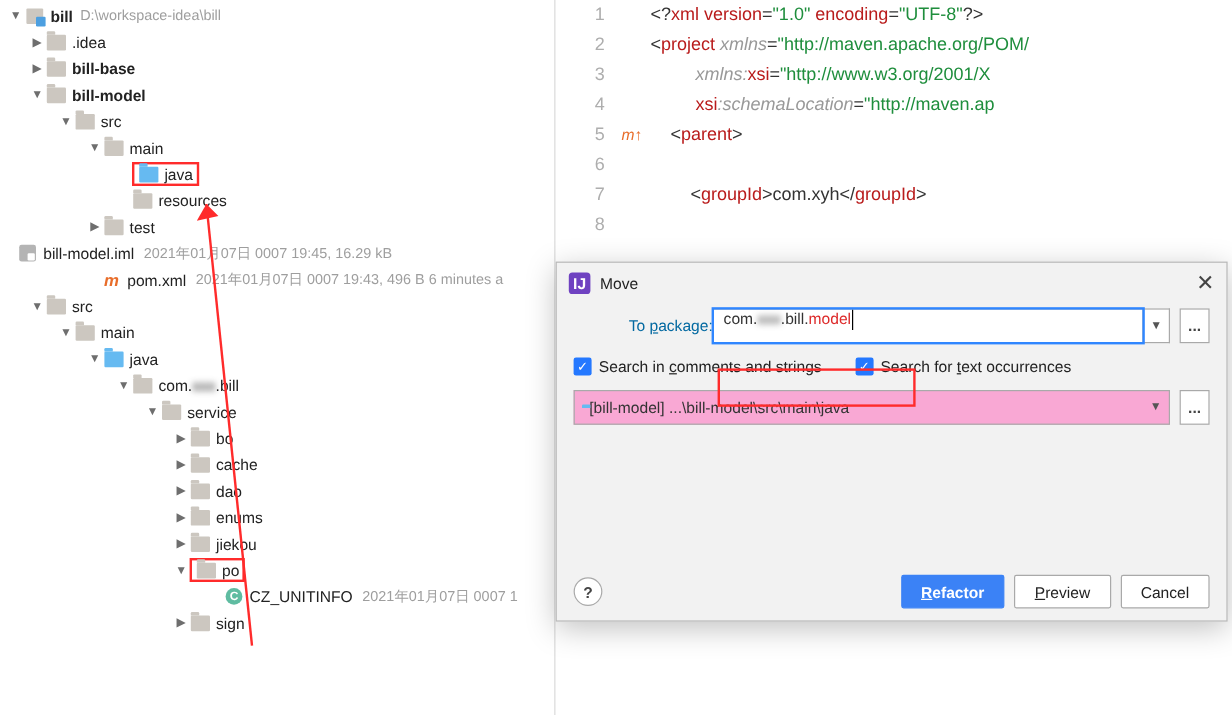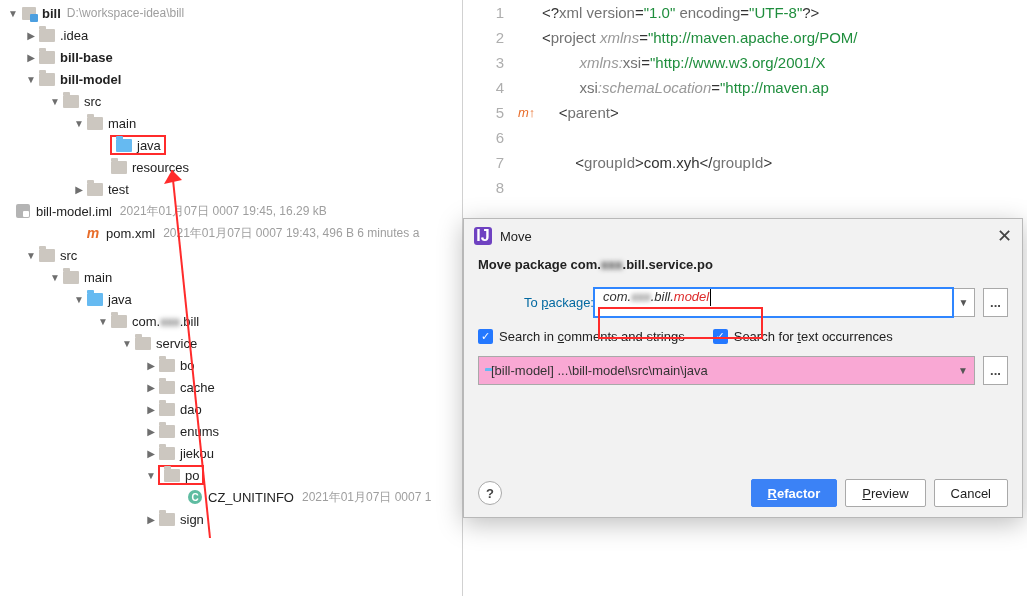--- a/index.html
+++ b/index.html
@@ -18,34 +18,34 @@
 .folder-blue::before { background: #66baf1; }
 .m-icon { color: #e86d2a; font-weight: 700; font-style: italic; font-size: 14px; }
 .iml-icon { width: 14px; height: 14px; background: #b4b4b4; border-radius: 2px; position: relative; }
 .iml-icon::after { content: ""; position: absolute; width: 6px; height: 6px; background: #fff; bottom: 1px; right: 1px; border-radius: 1px; }
 .class-icon { width: 14px; height: 14px; border-radius: 50%; background: #5fbca1; color: #fff; font-size: 10px; font-weight: 700; display: inline-flex; align-items: center; justify-content: center; }
 .hl-red { border: 2px solid #ff2b2b; padding: 0 3px; height: 20px; display: inline-flex; align-items: center; }
 .editor-line { display: flex; align-items: center; height: 25px; font-family: "JetBrains Mono", Consolas, monospace; font-size: 15px; }
 .gutter { width: 55px; text-align: right; padding-right: 14px; color: #aeaeae; }
 .gutter-mark { width: 24px; color: #e86d2a; font-style: italic; font-size: 13px; }
 .code { white-space: pre; }
-.kw { color: #737373; }
+.kw { color: #b91c1c; }
 .attr { color: #999; font-style: italic; }
 .str { color: #1f8e3d; }
 .txt { color: #333; }
 .dialog { position: absolute; left: 463px; top: 218px; width: 560px; height: 300px; background: #f2f2f2; border: 1px solid #b8b8b8; box-shadow: 0 6px 24px rgba(0,0,0,.25); }
 .dlg-title { height: 34px; display: flex; align-items: center; padding: 0 10px; font-size: 13px; color: #222; }
-.dlg-title .ticon { width: 18px; height: 18px; background: #6f42c1; border-radius: 3px; margin-right: 8px; display: inline-flex; align-items: center; justify-content: center; color: #fff; font-size: 16px; font-weight: 700; }
+.dlg-title .ticon { width: 18px; height: 18px; background: #6f42c1; border-radius: 3px; margin-right: 8px; display: inline-flex; align-items: center; justify-content: center; color: #fff; font-size: 13px; font-weight: 700; }
 .dlg-title .x { margin-left: auto; font-size: 18px; color: #444; cursor: pointer; }
 .dlg-body { padding: 4px 14px 0 14px; }
 .dlg-heading { font-weight: 700; color: #222; margin-bottom: 16px; font-size: 13px; }
 .blur { filter: blur(2.5px); }
 .row { display: flex; align-items: center; margin-bottom: 12px; }
 .row-label { width: 116px; color: #0369a1; text-align: right; }
-.combo { flex: 1; display: flex; align-items: center; font-style: italic; }
+.combo { flex: 1; display: flex; align-items: center; }
 .combo-input { flex: 1; height: 29px; border: 1px solid #a9a9a9; background: #fff; padding: 0 8px; font-size: 13px; position: relative; }
 .combo-input.focused { outline: 2px solid #2f86ff; outline-offset: -1px; }
 .combo-drop { width: 22px; height: 29px; border: 1px solid #a9a9a9; border-left: none; background: #fff; display: inline-flex; align-items: center; justify-content: center; color: #555; font-size: 10px; }
 .small-btn { width: 25px; height: 29px; margin-left: 8px; border: 1px solid #a9a9a9; background: #fff; display: inline-flex; align-items: center; justify-content: center; font-weight: 700; color: #444; }
 .chk-row { display: flex; align-items: center; gap: 28px; margin-bottom: 12px; }
 .chk { display: flex; align-items: center; gap: 6px; color: #222; }
 .chk-box { width: 15px; height: 15px; background: #2478ff; border-radius: 2px; display: inline-flex; align-items: center; justify-content: center; color: #fff; font-size: 11px; }
 .dest-combo { display: flex; align-items: center; }
 .dest-inner { flex: 1; height: 29px; border: 1px solid #a9a9a9; background: #f9a8d4; display: flex; align-items: center; padding: 0 6px; gap: 6px; }
 .dlg-footer { position: absolute; bottom: 10px; left: 14px; right: 14px; display: flex; align-items: center; }
@@ -283,23 +283,20 @@
     </div>
   </div>
 
 <div class="dialog">
   <div class="dlg-title">
     <span class="ticon">IJ</span>
     <span>Move</span>
     <span class="x">✕</span>
   </div>
   <div class="dlg-body">
-    <div class="dlg-heading">
-      <span>Move package com.</span><span class="blur">xxx</span><span>.bill.service.po</span>
-    </div>
     <div class="row">
       <div class="row-label"><span>To </span><span class="ul">p</span><span>ackage:</span></div>
       <div class="combo">
         <div class="combo-input focused">
           <span>com.</span><span class="blur">xxx</span><span>.bill.</span><span class="model-red">model</span><span class="caret"></span>
         </div>
         <div class="combo-drop">▼</div>
       </div>
       <div class="small-btn">...</div>
     </div>

